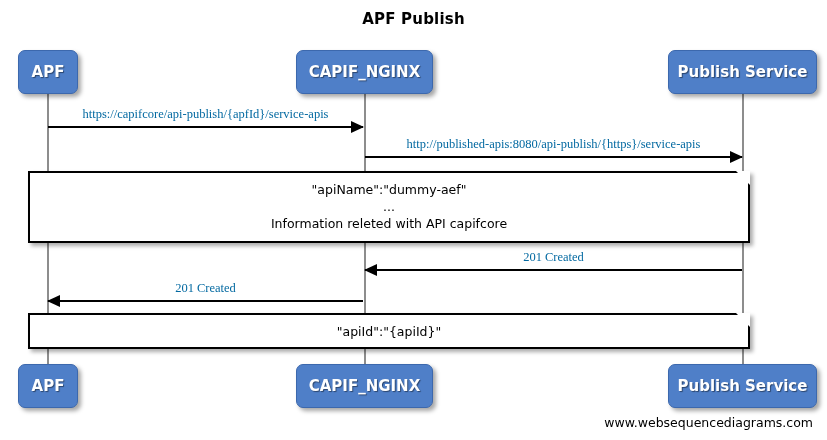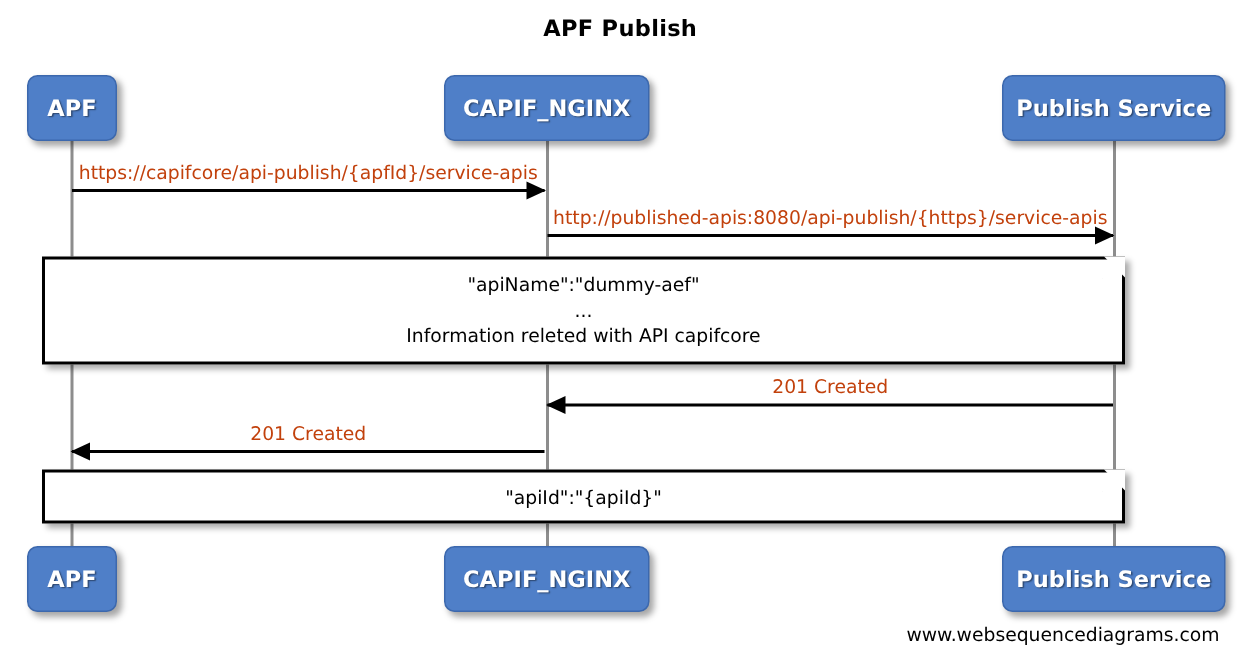--- a/index.html
+++ b/index.html
@@ -84,22 +84,23 @@
     left: -1px;
     border-right: 13px solid #000000;
   }
   .msg .label {
     position: absolute;
     bottom: 4px;
     left: 0;
     width: 100%;
     text-align: center;
     font-size: 12.5px;
-    color: #c2410c;
+    color: #0369a1;
     white-space: nowrap;
+    font-family: Liberation Serif, serif;
   }
 
   
   .note {
     position: absolute;
     box-sizing: border-box;
     background: #ffffff;
     border: 2px solid #000000;
     box-shadow: 3px 3px 4px rgba(0,0,0,0.33);
     font-size: 12.5px;

